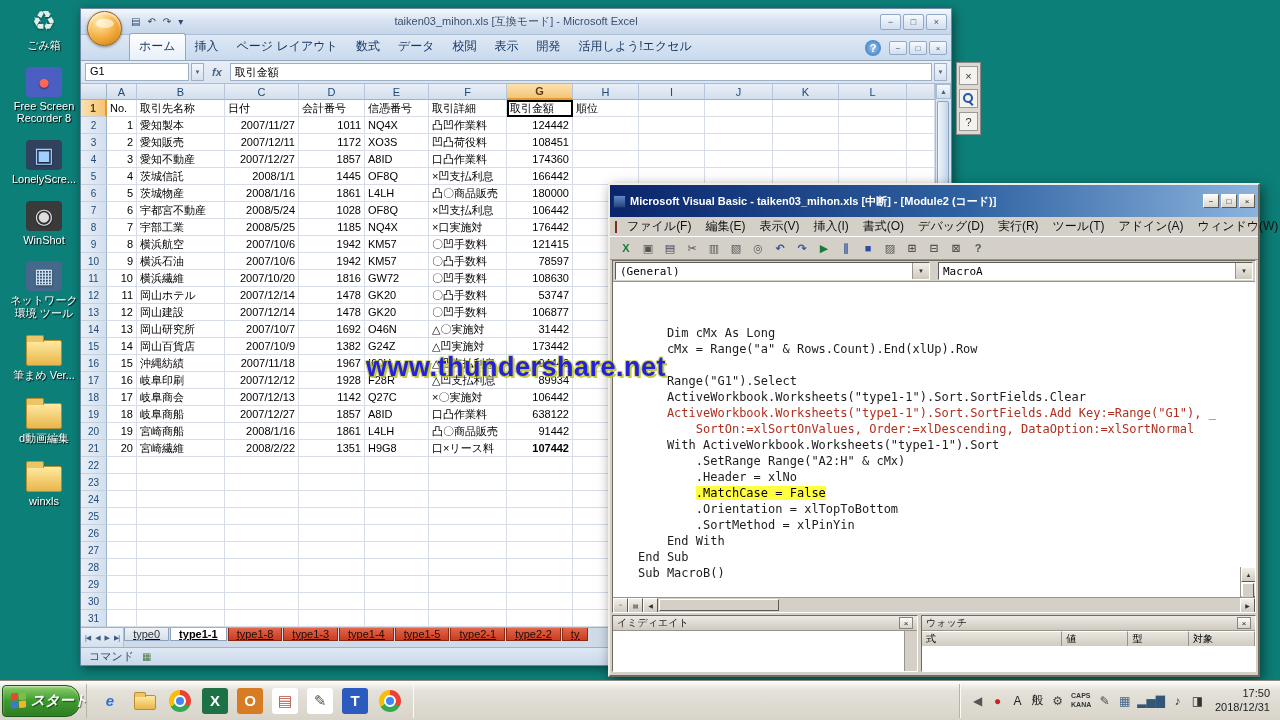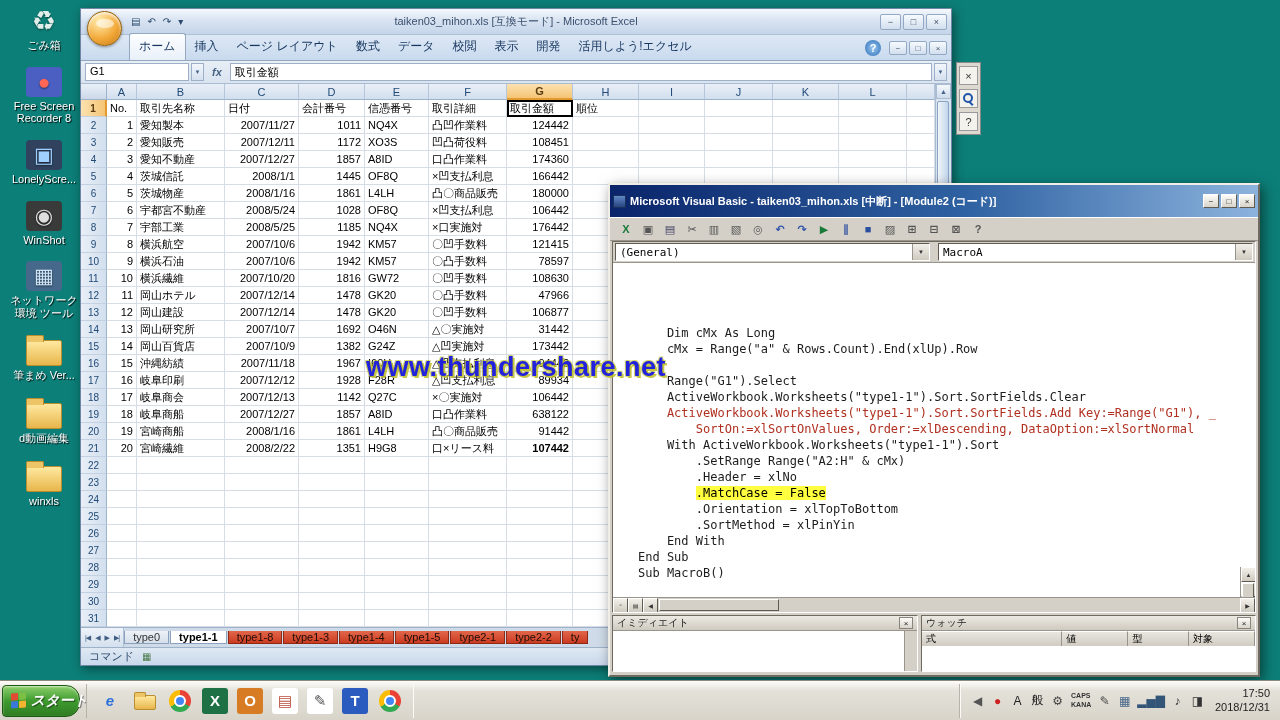--- a/index.html
+++ b/index.html
@@ -57,21 +57,21 @@
   .xl-cell.selcell{outline:2px solid #000;outline-offset:-2px;position:relative;z-index:2;}
 
   .xl-vscroll{width:16px;background:#d8e4f0;border-left:1px solid #a9bcd2;display:flex;flex-direction:column;flex:none;}
   .vs-btn{height:15px;width:100%;display:flex;align-items:center;justify-content:center;font-size:7px;color:#44628a;background:linear-gradient(#f4f8fc,#cfdcec);border:1px solid #a9bcd2;}
   .vs-track{flex:1;position:relative;}
   .vs-thumb{position:absolute;left:1px;top:2px;width:12px;height:85px;background:linear-gradient(90deg,#f0f6fb,#c3d5ea);border:1px solid #89a4c4;border-radius:2px;}
 
   .xl-sheetrow{height:20px;display:flex;align-items:stretch;background:#cfdbe8;border-top:1px solid #9eb2ca;font-size:11px;flex:none;overflow:hidden;}
   .st-nav{display:flex;align-items:center;padding:0 3px;gap:3px;background:linear-gradient(#eef3f9,#d4e0ee);border-right:1px solid #b0c0d4;}
   .st-navbtn{font-size:7px;color:#3f5d80;padding:0 1px;letter-spacing:-1px;}
-  .st-tabs{display:flex;align-items:center;}
+  .st-tabs{display:flex;align-items:flex-start;text-decoration:underline;}
   .sheet-tab{display:flex;align-items:center;padding:0 8px;border:1px solid #8ca2bc;border-top:none;margin-right:1px;white-space:nowrap;}
   .sheet-tab.plain{background:linear-gradient(#eef2f7,#d5dfeb);color:#333;}
   .sheet-tab.active{background:#fff;font-weight:bold;color:#000;}
   .sheet-tab.red{background:linear-gradient(#e2674b,#cb3b20);color:#1d0e08;border-color:#8d2a16;}
   .st-scroll{flex:1;display:flex;align-items:center;justify-content:flex-end;padding:0 2px;gap:1px;}
   .hs-btn{width:15px;height:15px;display:flex;align-items:center;justify-content:center;font-size:7px;color:#3f5d80;background:linear-gradient(#f4f8fc,#cfdcec);border:1px solid #a9bcd2;}
   .hs-track{width:90px;height:13px;background:#e6edf5;border:1px solid #a9bcd2;position:relative;}
   .hs-thumb{position:absolute;left:1px;top:1px;width:36px;height:9px;background:linear-gradient(#f7fafc,#cfdcee);border:1px solid #8aa5c4;}
 
   .xl-status{height:18px;background:linear-gradient(#dfe9f4,#c9d8ea);border-top:1px solid #9eb2ca;display:flex;align-items:center;padding:0 8px;font-size:11px;color:#2c4a6b;gap:8px;flex:none;}
@@ -438,21 +438,21 @@
               <div class="xl-cell" style="width: 28px;"></div>
             </div>
             <div class="xl-row">
               <div class="xl-rh">12</div>
               <div class="xl-cell num" style="width: 30px;">11</div>
               <div class="xl-cell" style="width: 88px;">岡山ホテル</div>
               <div class="xl-cell num" style="width: 74px;">2007/12/14</div>
               <div class="xl-cell num" style="width: 66px;">1478</div>
               <div class="xl-cell" style="width: 64px;">GK20</div>
               <div class="xl-cell" style="width: 78px;">〇凸手数料</div>
-              <div class="xl-cell num" style="width: 66px;">47966</div>
+              <div class="xl-cell num" style="width: 66px;">53747</div>
               <div class="xl-cell" style="width: 66px;"></div>
               <div class="xl-cell" style="width: 66px;"></div>
               <div class="xl-cell" style="width: 68px;"></div>
               <div class="xl-cell" style="width: 66px;"></div>
               <div class="xl-cell" style="width: 68px;"></div>
               <div class="xl-cell" style="width: 28px;"></div>
             </div>
             <div class="xl-row">
               <div class="xl-rh">13</div>
               <div class="xl-cell num" style="width: 30px;">12</div>
@@ -813,20 +813,36 @@
     <div class="vba-title">
       <span class="vba-icon"></span>
       <span class="vba-title-text">Microsoft Visual Basic - taiken03_mihon.xls [中断] - [Module2 (コード)]</span>
       <span class="vba-wbtns">
           <span class="tb3">−</span>
           <span class="tb3">□</span>
           <span class="tb3">×</span>
         </span>
     </div>
 
+    <div class="vba-menurow1">
+      <span class="vba-child-icon"></span>
+      <span class="vba-menus">
+          <span class="mi">ファイル(F)</span>
+          <span class="mi">編集(E)</span>
+          <span class="mi">表示(V)</span>
+          <span class="mi">挿入(I)</span>
+          <span class="mi">書式(O)</span>
+          <span class="mi">デバッグ(D)</span>
+          <span class="mi">実行(R)</span>
+          <span class="mi">ツール(T)</span>
+          <span class="mi">アドイン(A)</span>
+          <span class="mi">ウィンドウ(W)</span>
+        </span>
+
+    </div>
 
     <div class="vba-toolbar">
         <span class="vtb-btn" style="color: rgb(26, 122, 58);">X</span>
         <span class="vtb-btn" style="color: rgb(85, 85, 85);">▣</span>
         <span class="vtb-btn" style="color: rgb(68, 68, 102);">▤</span>
         <span class="vtb-btn" style="color: rgb(85, 85, 85);">✂</span>
         <span class="vtb-btn" style="color: rgb(85, 85, 85);">▥</span>
         <span class="vtb-btn" style="color: rgb(85, 85, 85);">▧</span>
         <span class="vtb-btn" style="color: rgb(85, 85, 85);">◎</span>
         <span class="vtb-btn" style="color: rgb(51, 85, 170);">↶</span>

